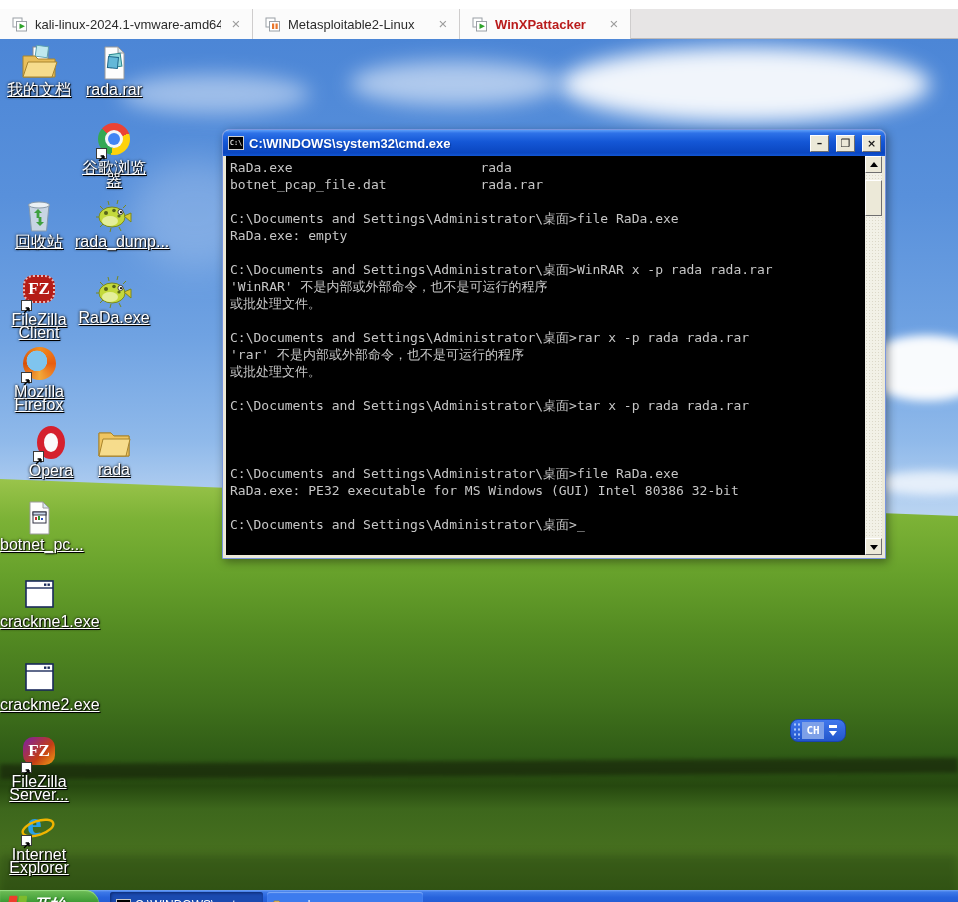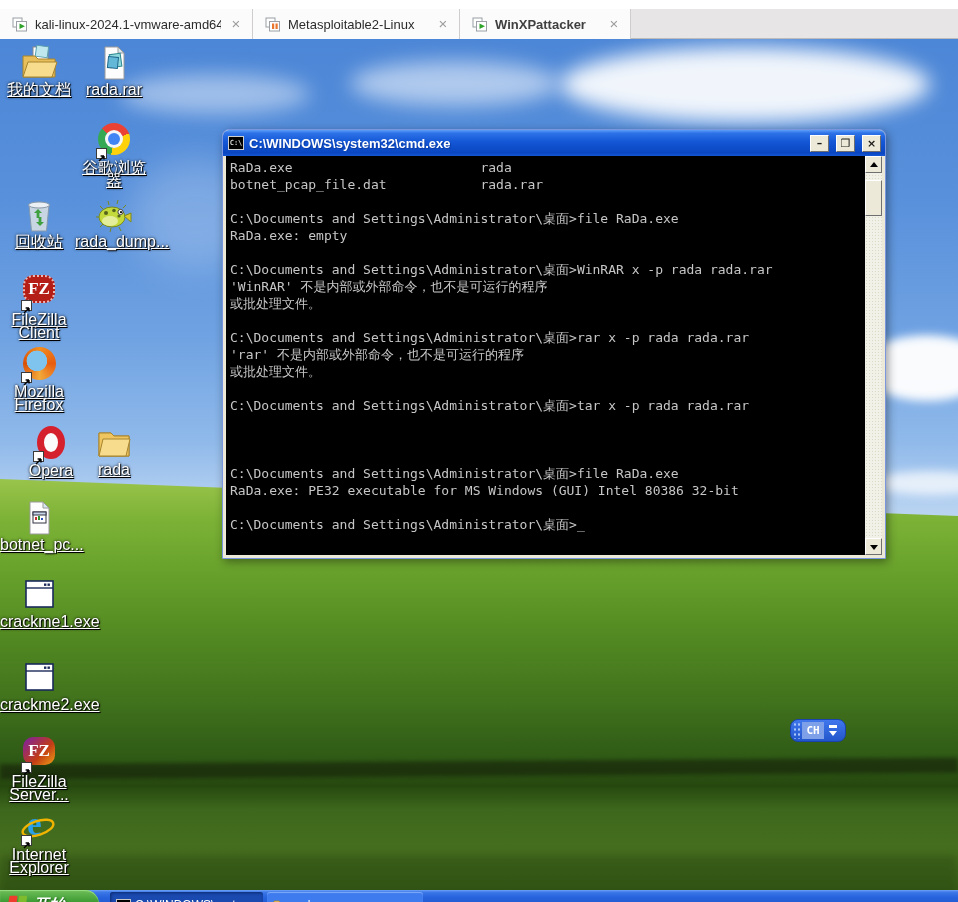--- a/index.html
+++ b/index.html
@@ -3,21 +3,21 @@
 <meta charset="utf-8">
 <style>
   * { margin:0; padding:0; box-sizing:border-box; }
   html,body { width:958px; height:902px; overflow:hidden; font-family:"Liberation Sans","DejaVu Sans",sans-serif; }
   #stage { position:relative; width:958px; height:902px; background:#E6E4E4; overflow:hidden;margin-top:9px; }
 
   
   .tabbar { position:absolute; left:0; top:0; width:958px; height:30px; background:#E7E5E5; display:flex; border-bottom:1px solid #BDBBBB; }
   .vmtab { height:30px; display:flex; align-items:center; gap:7px; padding:0 8px 0 12px; background:#FBFBFB; border-right:1px solid #CFCDCD; font-size:13px; color:#2B2B2B; cursor:default; }
   .vmtab .lbl { flex:1; white-space:nowrap; overflow:hidden; }
-  .vmtab.active .lbl { font-weight:bold; color:#404040; }
+  .vmtab.active .lbl { font-weight:bold; color:#b91c1c; }
   .tab-close { color:#9C9C9C; font-size:15px; width:16px; text-align:center; line-height:16px; }
   .vmicon { flex:0 0 auto; }
 
   
   .desktop { position:absolute; left:0; top:30px; width:958px; height:872px; overflow:hidden;
     background:linear-gradient(180deg,#4C86D6 0%,#5890DB 18%,#6FA2E2 34%,#8FB9EA 46%,#AFCDF0 52%,#BFD8F2 56%); }
   .cloud { position:absolute; background:#FFFFFF; border-radius:50%; filter:blur(10px); }
   .grass { position:absolute; left:0; top:425px; width:958px; height:447px;
     clip-path:polygon(0 15px,100% 52px,100% 100%,0 100%);
     background:linear-gradient(180deg,#9AC44B 15px,#7CB236 55px,#67A12B 110px,#538A22 170px,#40711C 240px,#305C16 290px,#26480F 322px,#3D671C 345px,#47701F 390px,#3A6117 430px,#2E5213 447px); }
@@ -218,20 +218,38 @@
         <div class="shortcut">
           <svg width="9" height="9" viewBox="0 0 9 9">
               <path d="M2 7 L7 2 M7 2 H3.6 M7 2 V5.4" stroke="#000" stroke-width="1.4" fill="none"></path>
             </svg>
         </div>
       </div>
       <div class="lbl-d">FileZilla
 Client</div>
     </div>
 
+    <div class="dicon" style="left:75px;top:234px">
+      <div class="art">
+        <svg width="38" height="36" viewBox="0 0 38 36">
+          <g stroke="#77881E" stroke-width="1">
+              <path d="M8 12 l-3 -3 M14 8 l-1 -4 M22 7 l1 -4 M28 11 l3 -3 M5 20 l-4 0 M8 27 l-3 3 M16 31 l-1 4 M24 30 l2 4"></path>
+            </g>
+          <ellipse cx="17" cy="20" rx="13" ry="10" fill="#C4D93C" stroke="#7A8A20"></ellipse>
+          <ellipse cx="15" cy="24" rx="8" ry="5" fill="#E4EE9A"></ellipse>
+          <circle cx="11" cy="16" r="2" fill="#55641A"></circle>
+            <circle cx="19" cy="13.5" r="1.8" fill="#55641A"></circle>
+            <circle cx="24" cy="19" r="1.6" fill="#55641A"></circle>
+          <circle cx="25.5" cy="15" r="2.6" fill="#FFF" stroke="#444"></circle>
+            <circle cx="26" cy="15.2" r="1.1" fill="#111"></circle>
+          <path d="M29 19 l7 -3 v9 z" fill="#D8C832" stroke="#7A8A20"></path>
+        </svg>
+      </div>
+      <div class="lbl-d">RaDa.exe</div>
+    </div>
 
     <div class="dicon" style="left:0;top:307px">
       <div class="art">
         <div class="firefox"></div>
         <div class="shortcut">
           <svg width="9" height="9" viewBox="0 0 9 9">
               <path d="M2 7 L7 2 M7 2 H3.6 M7 2 V5.4" stroke="#000" stroke-width="1.4" fill="none"></path>
             </svg>
         </div>
       </div>

